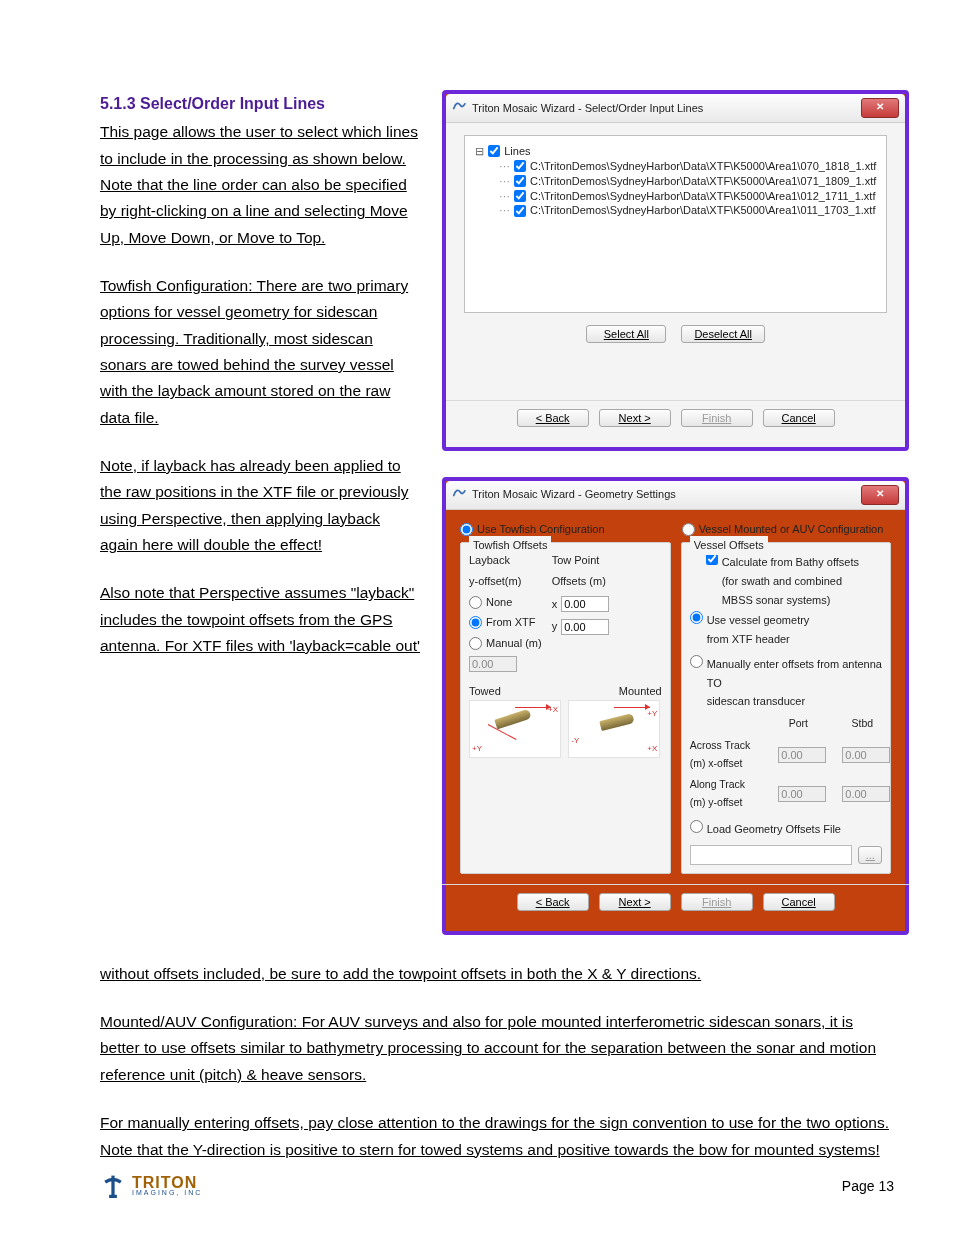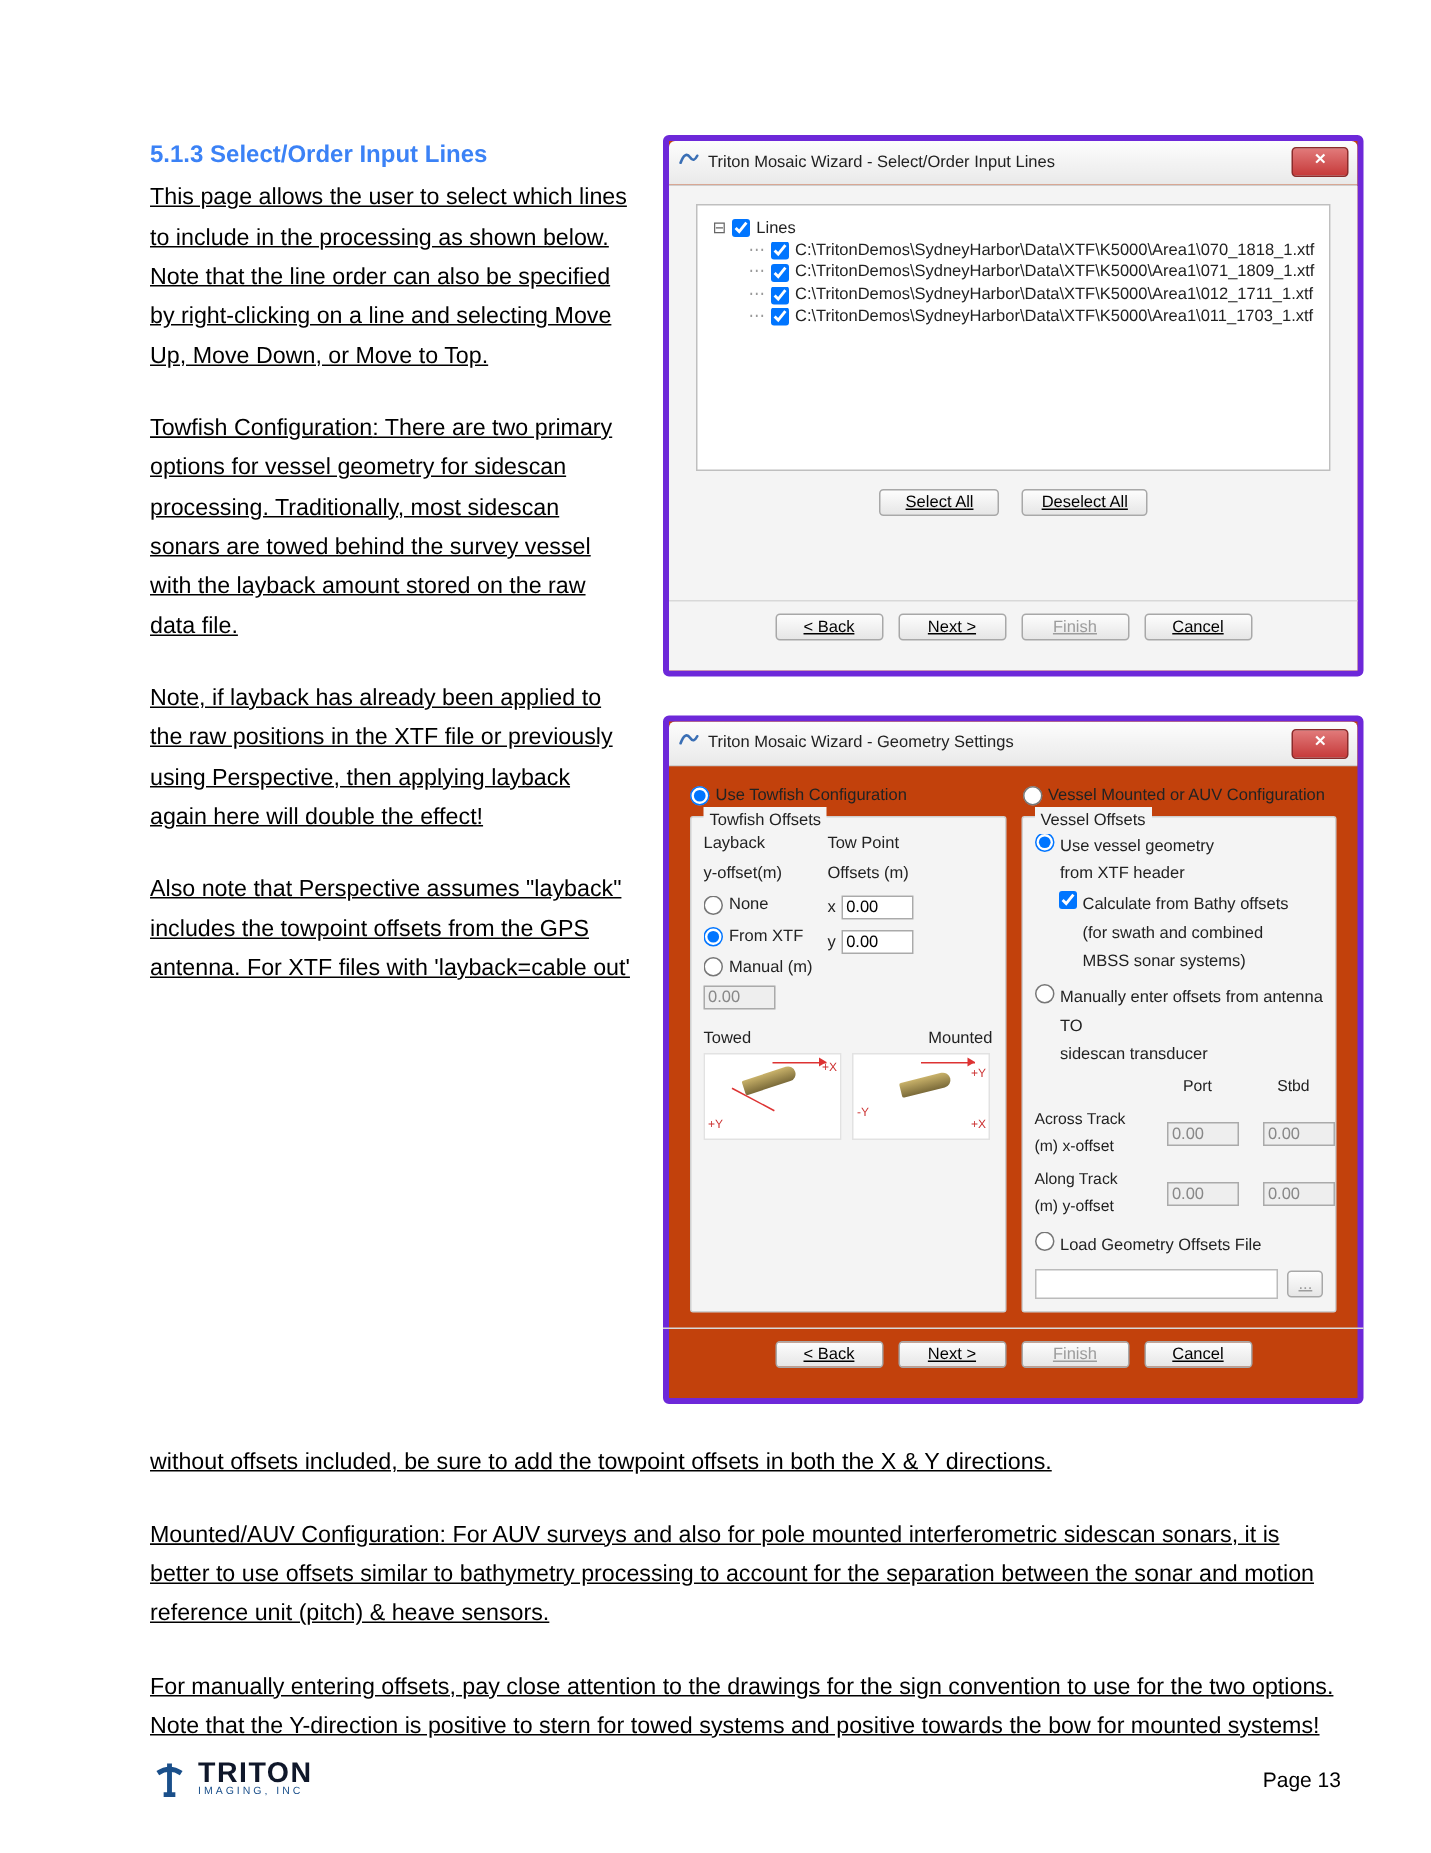--- a/index.html
+++ b/index.html
@@ -22,21 +22,21 @@
     display: flex;
     gap: 22px;
   }
   .left-col {
     flex: 0 0 320px;
   }
   .right-col {
     flex: 1;
   }
   h4.section-head {
-    color: #3b82f6;
+    color: #4c1d95;
     font-weight: bold;
     margin: 0 0 2px 0;
     font-size: 16px;
   }
   .para {
     margin: 0 0 22px 0;
     text-decoration: underline;
   }
   .underline { text-decoration: underline; }
   
@@ -186,21 +186,21 @@
     align-items: flex-end;
     font-family: "Segoe UI", Arial, sans-serif;
   }
   .logo { display:flex; align-items:center; gap:6px; }
   .logo-mark {
     width: 26px; height: 26px;
     position: relative;
   }
   .logo-mark svg { width:26px; height:26px; }
   .logo-text { line-height: 0.95; }
-  .logo-name { font-weight: bold; color:#0f172a; font-size: 19px; letter-spacing: 1px; }
+  .logo-name { font-weight: bold; color:#a16207; font-size: 16px; letter-spacing: 1px; }
   .logo-sub { font-size: 7px; letter-spacing: 2px; color:#1a4f8a; }
   .pagenum { font-size: 14px; font-family: "Comic Sans MS", sans-serif; }
   .app-icon svg { width:14px; height:14px; }
 </style>
 </head>
 <body>
 
 <div class="page">
 
   <div class="two-col">
@@ -353,27 +353,27 @@
                       <div class="axlbl" style="right:2px;top:6px">+Y</div>
                     <div class="axlbl" style="right:2px;bottom:2px">+X</div>
                     <div class="axlbl" style="left:2px;bottom:10px">-Y</div>
                   </div>
                 </div>
               </div>
             </div>
 
             <div class="fieldset vessel-col">
               <div class="legend">Vessel Offsets</div>
+              <label style="margin-left:16px">
+                <input type="checkbox" class="chk" checked="" style="">
+                <span><span>Calculate from Bathy offsets</span><br><span>(for swath and combined</span><br><span>MBSS sonar systems)</span></span>
+              </label>
               <label>
                 <input type="radio" class="radio" name="vo" checked="" style="">
                 <span><span>Use vessel geometry</span><br><span>from XTF header</span></span>
-              </label>
-              <label style="margin-left:16px">
-                <input type="checkbox" class="chk" checked="" style="">
-                <span><span>Calculate from Bathy offsets</span><br><span>(for swath and combined</span><br><span>MBSS sonar systems)</span></span>
               </label>
               <label style="margin-top:6px">
                 <input type="radio" class="radio" name="vo" style="">
                 <span><span>Manually enter offsets from antenna TO</span><br><span>sidescan transducer</span></span>
               </label>
               <div class="offset-grid">
                 <span></span>
                 <span class="hdr">Port</span>
                 <span class="hdr">Stbd</span>
                 <span>Across Track (m) x-offset</span>

